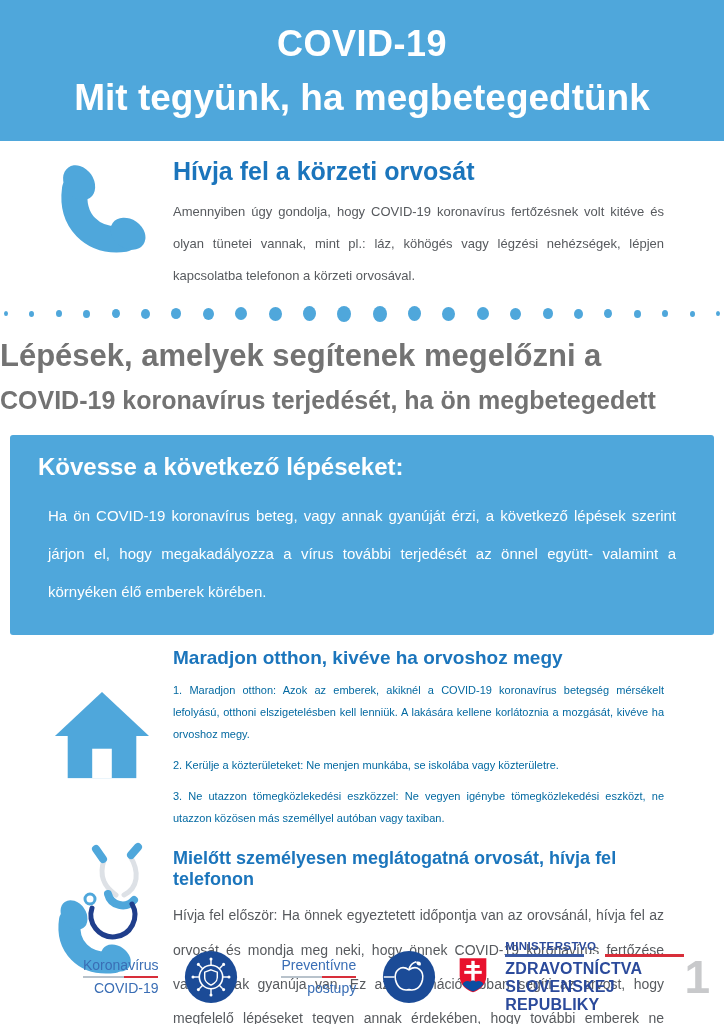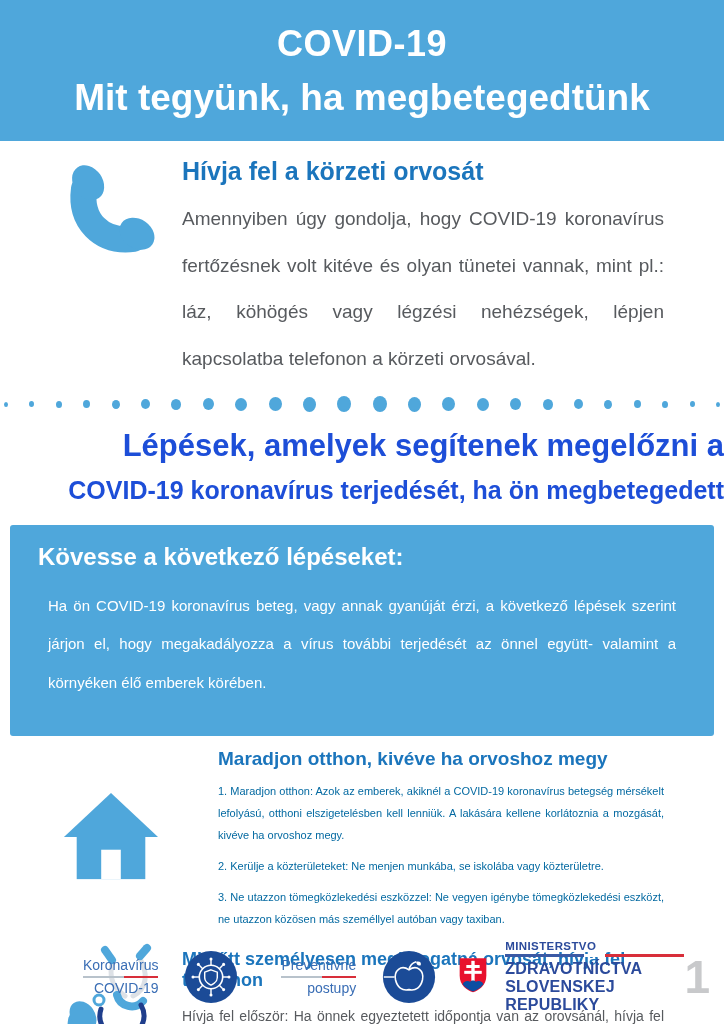--- a/index.html
+++ b/index.html
@@ -12,28 +12,28 @@
 
   
   .band {
     background:#4FA7DB; height:141px; color:#fff;
     display:flex; flex-direction:column; justify-content:center; align-items:center; gap:12px;
   }
   .band .t1 { font-size:36px; font-weight:700; letter-spacing:.5px; }
   .band .t2 { font-size:37px; font-weight:700; }
 
   
-  .sec { display:flex; padding:0 60px 0 40px; }
+  .sec { display:flex; padding:0 60px 0 31px; }
   .icon-col { flex:0 0 142px; display:flex; justify-content:center; align-items:flex-start; }
   .content { flex:1; min-width:0; }
 
   .call-sec { margin-top:14px; }
   .h-blue-lg { font-size:25px; color:#1B75BC; font-weight:700; margin:2px 0 10px; }
   .body-text {
-    font-size:19px; color:#575A5E; text-align:justify; line-height:2.45; margin:0;
+    font-size:13px; color:#575A5E; text-align:justify; line-height:2.45; margin:0;
   }
 
   
   .dots {
     display:flex; justify-content:space-between; align-items:center;
     height:16px; margin:14px 4px 8px;
   }
   .dots i { background:#4FA7DB; border-radius:50%; display:block; flex:0 0 auto; }
   .dots i:nth-child(1),.dots i:nth-child(24){width:4px;height:5px}
   .dots i:nth-child(2),.dots i:nth-child(23){width:5px;height:6px}
@@ -42,34 +42,34 @@
   .dots i:nth-child(5),.dots i:nth-child(20){width:8px;height:9px}
   .dots i:nth-child(6),.dots i:nth-child(19){width:9px;height:10px}
   .dots i:nth-child(7),.dots i:nth-child(18){width:10px;height:11px}
   .dots i:nth-child(8),.dots i:nth-child(17){width:11px;height:12px}
   .dots i:nth-child(9),.dots i:nth-child(16){width:12px;height:13px}
   .dots i:nth-child(10),.dots i:nth-child(15){width:13px;height:14px}
   .dots i:nth-child(11),.dots i:nth-child(14){width:13px;height:15px}
   .dots i:nth-child(12),.dots i:nth-child(13){width:14px;height:16px}
 
   
-  .big-heading { text-align:right; color:#1d4ed8; margin-top:16px; }
+  .big-heading { text-align:left; color:#737373; margin-top:16px; }
   .big-heading .l1 { font-size:31px; font-weight:700; }
   .big-heading .l2 { font-size:25px; font-weight:600; margin-top:12px; }
 
   
   .blue-box {
     background:#4FA7DB; margin:20px 10px 0; border-radius:3px;
-    padding:16px 22px 18px; color:#fff;
+    padding:16px 22px 8px; color:#fff;
   }
   .blue-box h3 { font-size:24px; font-weight:700; margin:2px 0 10px 6px; }
   .blue-box p { font-size:15px; line-height:2.55; text-align:justify; margin:16px; }
 
   
-  .home-sec { margin-top:12px;gap:36px; }
+  .home-sec { margin-top:12px; }
   .h-blue-md { font-size:19px; color:#1B75BC; font-weight:700; margin:0 0 10px; }
   .home-item { font-size:11px; color:#0369a1; text-align:justify; line-height:2.0; margin:0 0 9px; }
   .house-wrap { margin-top:42px; }
 
   
   .doctor-sec { margin-top:4px; }
   .h-blue-sm { font-size:18px; color:#1B75BC; font-weight:700; margin:6px 0 8px; }
   .doctor-body { font-size:14px; color:#575A5E; text-align:justify; line-height:2.45; margin:0; }
 
   

